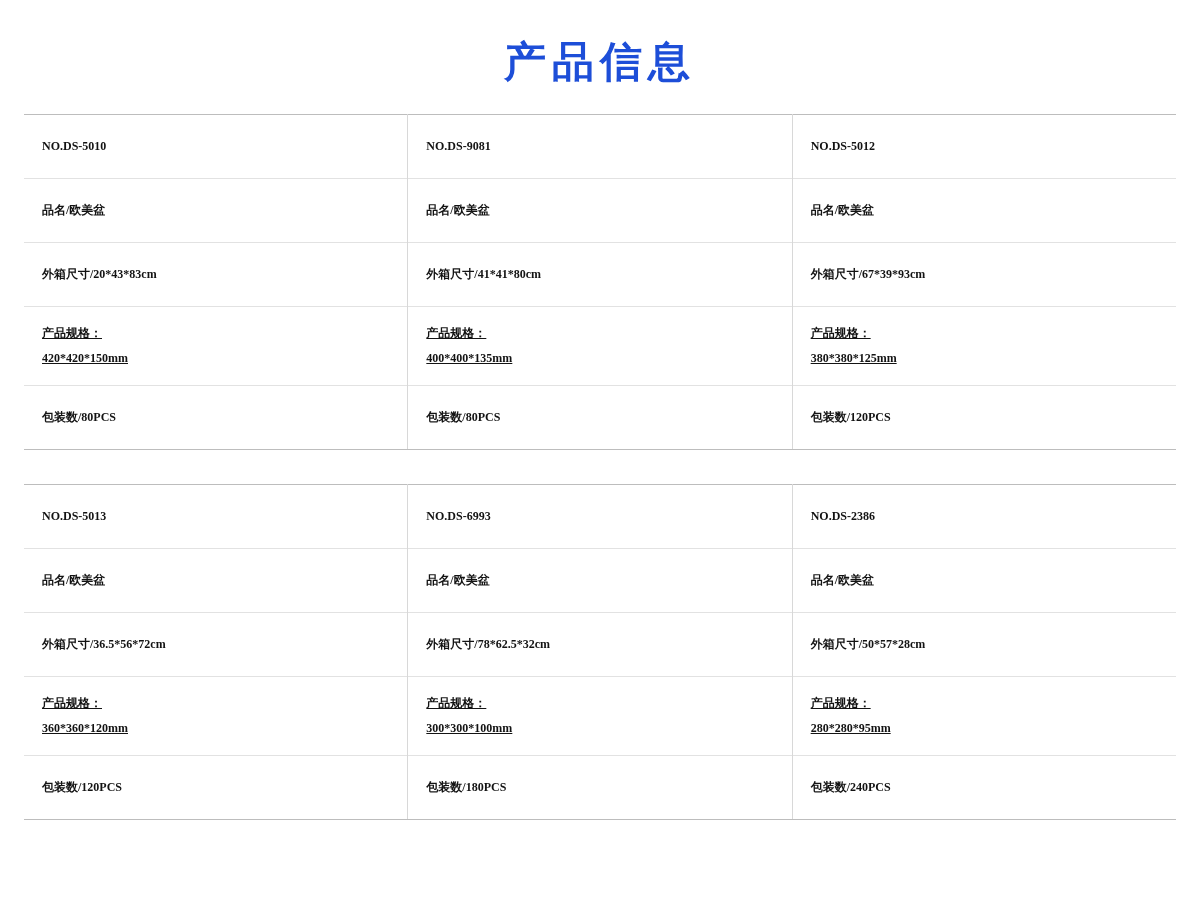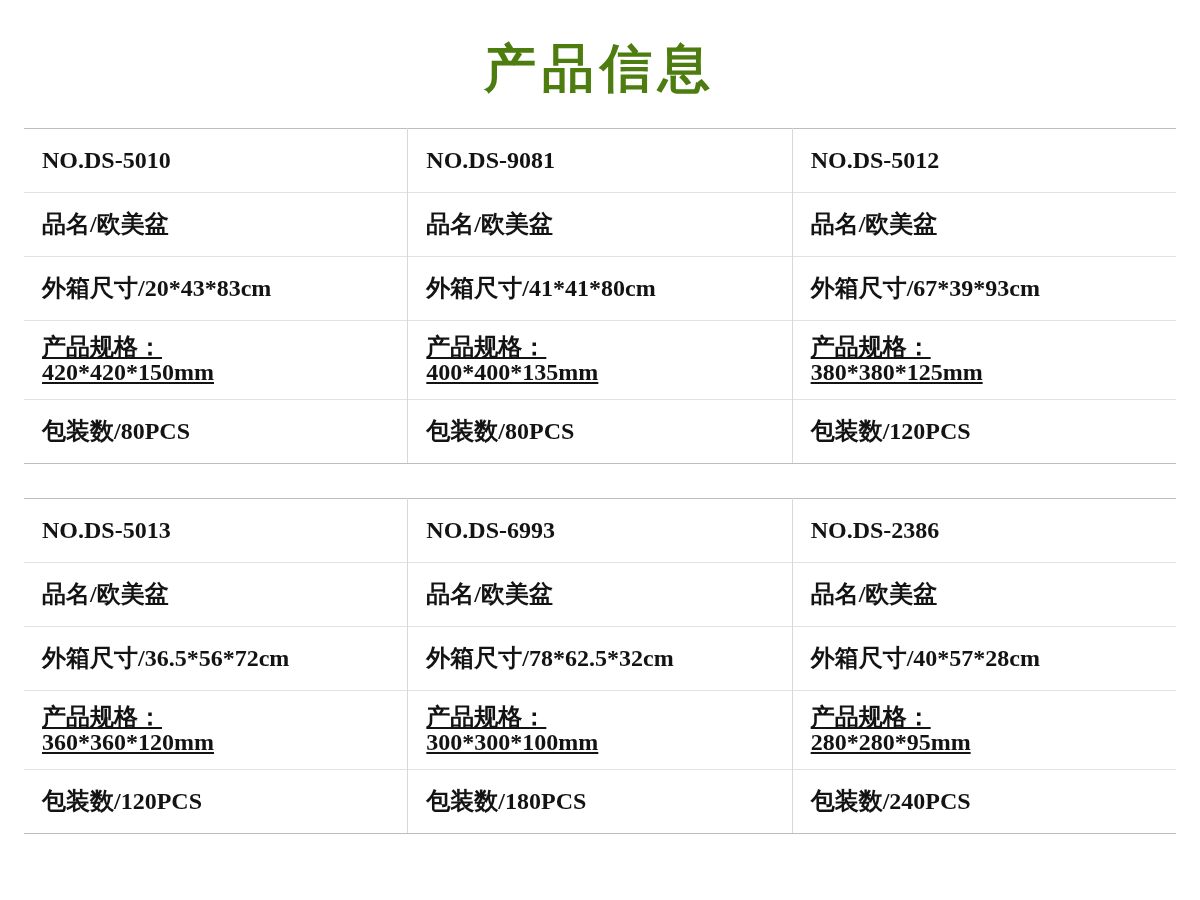--- a/index.html
+++ b/index.html
@@ -17,23 +17,23 @@
   .page {
     position: relative;
     width: 1200px;
     height: 900px;
     box-sizing: border-box;
   }
   .page-title {
     text-align: center;
     font-family: "Liberation Sans", sans-serif;
     font-weight: bold;
-    font-size: 52px;
+    font-size: 42px;
     letter-spacing: 6px;
-    color: #4d7c0f;
+    color: #1d4ed8;
     margin: 0;
     padding-top: 34px;
     padding-bottom: 24px;
   }
   .spec-table {
     width: 1152px;
     margin: 0 auto;
     border-collapse: collapse;
     table-layout: fixed;
   }
@@ -52,21 +52,21 @@
   .spec-table td.cell:last-child {
     border-right: none;
     margin-left: 32px;
   }
   .cell-inner {
     padding: 0;
   }
   .field {
     font-family: "Liberation Serif", serif;
     font-weight: bold;
-    font-size: 24px;
+    font-size: 12px;
     line-height: 25px;
     color: #131313;
     padding: 19px 0 19px 18px;
     border-bottom: 1px solid #e2e2e2;
     min-height: 26px;
     box-sizing: border-box;
     white-space: pre-line;
   }
   .field.two-line {
     padding-top: 14px;
@@ -154,21 +154,21 @@
             <div class="field">外箱尺寸/78*62.5*32cm</div>
             <div class="field two-line">产品规格：
 300*300*100mm</div>
             <div class="field last">包装数/180PCS</div>
           </div>
         </td>
         <td class="cell">
           <div class="cell-inner">
             <div class="field">NO.DS-2386</div>
             <div class="field">品名/欧美盆</div>
-            <div class="field">外箱尺寸/40*57*28cm</div>
+            <div class="field">外箱尺寸/50*57*28cm</div>
             <div class="field two-line">产品规格：
 280*280*95mm</div>
             <div class="field last">包装数/240PCS</div>
           </div>
         </td>
       </tr>
     </tbody>
   </table>
 
 </div>

